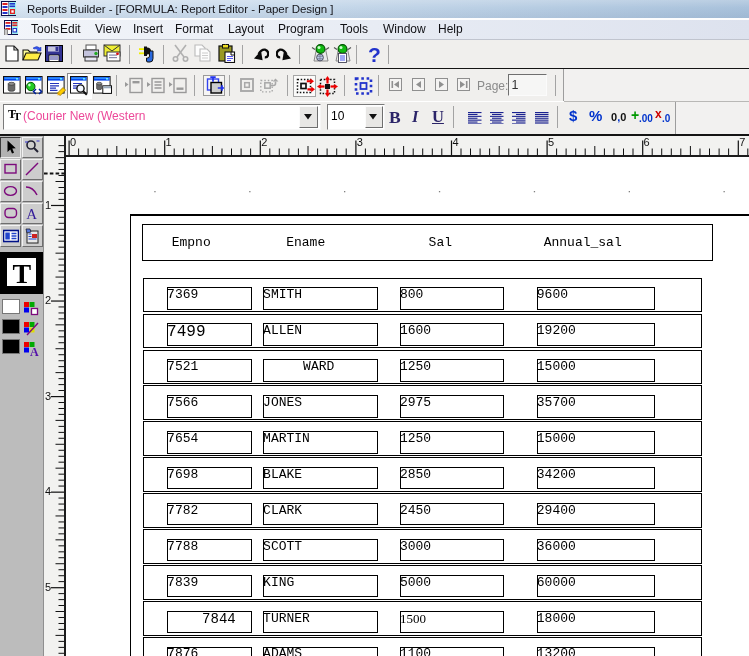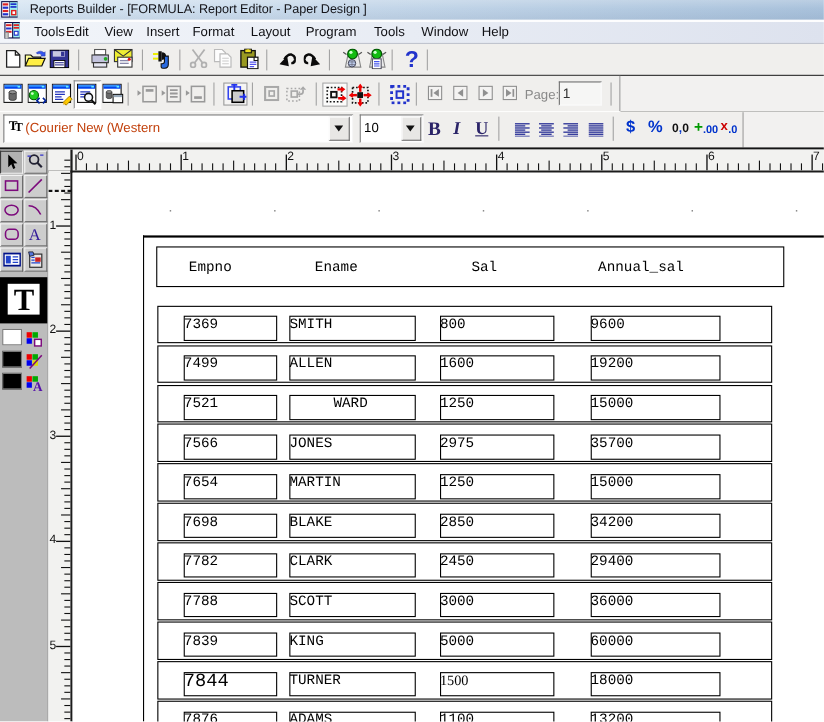--- a/index.html
+++ b/index.html
@@ -285,21 +285,21 @@
 <div class="a" style="left:511.5px;top:78px;font-size:12.5px;color:#333;">1</div>
 <div class="sep1" style="left:555px;top:74.5px;height:21.5px;"></div>
 <div class="a" style="left:0;top:101.5px;width:749px;height:32.8px;background:#f2f1f0;"></div>
 <div class="a" style="left:0;top:101.5px;width:676px;height:32.8px;background:#f0efed;border-right:1.2px solid #9d9d9d;box-sizing:border-box;"></div>
 <div class="a" style="left:0;top:134.3px;width:749px;height:1.9px;background:#141414;"></div>
 <div class="a" style="left:2.5px;top:103.5px;width:318px;height:26.5px;box-sizing:border-box;background:#fff;border:1.6px solid;border-color:#7a7a7a #f6f6f6 #f6f6f6 #7a7a7a;"></div>
 <div class="a" style="left:8px;top:107px;width:14px;height:16px;font-family:'Liberation Serif',serif;">
     <span style="position:absolute;left:0;top:0;font-size:12px;font-weight:bold;">T</span>
     <span style="position:absolute;left:5.5px;top:3px;font-size:11px;font-weight:bold;">T</span>
   </div>
-<div class="a" style="left:23px;top:109px;font-size:12px;color:#c2410c;">(Courier New (Western</div>
+<div class="a" style="left:23px;top:109px;font-size:12px;color:#ec4899;">(Courier New (Western</div>
 <div class="a" style="left:299px;top:105.5px;width:19px;height:22.5px;box-sizing:border-box;background:#e8e7e5;border:1.2px solid;border-color:#fbfbfb #6f6f6f #6f6f6f #fbfbfb;"></div>
 <svg class="ico" style="left:303px;top:113px" width="10" height="7" viewBox="0 0 10 7">
     <path d="M1 1 h8 L5 6.5 z" fill="#111"></path>
   </svg>
 <div class="a" style="left:327px;top:103.5px;width:58px;height:26.5px;box-sizing:border-box;background:#fff;border:1.6px solid;border-color:#7a7a7a #f6f6f6 #f6f6f6 #7a7a7a;"></div>
 <div class="a" style="left:331px;top:109px;font-size:12px;color:#000;">10</div>
 <div class="a" style="left:364.5px;top:105.5px;width:18px;height:22.5px;box-sizing:border-box;background:#e8e7e5;border:1.2px solid;border-color:#fbfbfb #6f6f6f #6f6f6f #fbfbfb;"></div>
 <svg class="ico" style="left:368px;top:113px" width="10" height="7" viewBox="0 0 10 7">
     <path d="M1 1 h8 L5 6.5 z" fill="#111"></path>
   </svg>
@@ -628,21 +628,21 @@
 <div class="a" style="left:166.8px;top:287.3px;width:85.2px;height:22.6px;border:1.4px solid #000;box-sizing:border-box;"></div>
 <div class="a mono" style="left:167.1px;top:287.1px;font-size:13px;">7369</div>
 <div class="a" style="left:262.8px;top:287.3px;width:114.8px;height:22.6px;border:1.4px solid #000;box-sizing:border-box;"></div>
 <div class="a mono" style="left:263.1px;top:287.1px;font-size:13px;">SMITH</div>
 <div class="a" style="left:399.6px;top:287.3px;width:104.0px;height:22.6px;border:1.4px solid #000;box-sizing:border-box;"></div>
 <div class="a mono" style="left:399.9px;top:287.1px;font-size:13px;">800</div>
 <div class="a" style="left:536.5px;top:287.3px;width:118.0px;height:22.6px;border:1.4px solid #000;box-sizing:border-box;"></div>
 <div class="a mono" style="left:536.8px;top:287.1px;font-size:13px;">9600</div>
 <div class="a" style="left:142.9px;top:313.5px;width:559.2px;height:34.9px;border:1.5px solid #000;box-sizing:border-box;"></div>
 <div class="a" style="left:166.8px;top:323.2px;width:85.2px;height:22.6px;border:1.4px solid #000;box-sizing:border-box;"></div>
-<div class="a mono" style="left:167.1px;top:323.0px;font-size:13px;">7499</div>
+<div class="a mono" style="left:167.1px;top:323.0px;font-size:16px;">7499</div>
 <div class="a" style="left:262.8px;top:323.2px;width:114.8px;height:22.6px;border:1.4px solid #000;box-sizing:border-box;"></div>
 <div class="a mono" style="left:263.1px;top:323.0px;font-size:13px;">ALLEN</div>
 <div class="a" style="left:399.6px;top:323.2px;width:104.0px;height:22.6px;border:1.4px solid #000;box-sizing:border-box;"></div>
 <div class="a mono" style="left:399.9px;top:323.0px;font-size:13px;">1600</div>
 <div class="a" style="left:536.5px;top:323.2px;width:118.0px;height:22.6px;border:1.4px solid #000;box-sizing:border-box;"></div>
 <div class="a mono" style="left:536.8px;top:323.0px;font-size:13px;">19200</div>
 <div class="a" style="left:142.9px;top:349.5px;width:559.2px;height:34.9px;border:1.5px solid #000;box-sizing:border-box;"></div>
 <div class="a" style="left:166.8px;top:359.2px;width:85.2px;height:22.6px;border:1.4px solid #000;box-sizing:border-box;"></div>
 <div class="a mono" style="left:167.1px;top:359.0px;font-size:13px;">7521</div>
 <div class="a" style="left:262.8px;top:359.2px;width:114.8px;height:22.6px;border:1.4px solid #000;box-sizing:border-box;"></div>
@@ -700,21 +700,21 @@
 <div class="a" style="left:166.8px;top:574.7px;width:85.2px;height:22.6px;border:1.4px solid #000;box-sizing:border-box;"></div>
 <div class="a mono" style="left:167.1px;top:574.5px;font-size:13px;">7839</div>
 <div class="a" style="left:262.8px;top:574.7px;width:114.8px;height:22.6px;border:1.4px solid #000;box-sizing:border-box;"></div>
 <div class="a mono" style="left:263.1px;top:574.5px;font-size:13px;">KING</div>
 <div class="a" style="left:399.6px;top:574.7px;width:104.0px;height:22.6px;border:1.4px solid #000;box-sizing:border-box;"></div>
 <div class="a mono" style="left:399.9px;top:574.5px;font-size:13px;">5000</div>
 <div class="a" style="left:536.5px;top:574.7px;width:118.0px;height:22.6px;border:1.4px solid #000;box-sizing:border-box;"></div>
 <div class="a mono" style="left:536.8px;top:574.5px;font-size:13px;">60000</div>
 <div class="a" style="left:142.9px;top:601.0px;width:559.2px;height:34.9px;border:1.5px solid #000;box-sizing:border-box;"></div>
 <div class="a" style="left:166.8px;top:610.7px;width:85.2px;height:22.6px;border:1.4px solid #000;box-sizing:border-box;"></div>
-<div class="a mono" style="left:167.1px;top:610.5px;font-size:17px;">7844</div>
+<div class="a mono" style="left:167.1px;top:610.5px;font-size:14px;padding-left:35px;">7844</div>
 <div class="a" style="left:262.8px;top:610.7px;width:114.8px;height:22.6px;border:1.4px solid #000;box-sizing:border-box;"></div>
 <div class="a mono" style="left:263.1px;top:610.5px;font-size:13px;">TURNER</div>
 <div class="a" style="left:399.6px;top:610.7px;width:104.0px;height:22.6px;border:1.4px solid #000;box-sizing:border-box;"></div>
 <div class="a mono" style="left:399.9px;top:610.5px;font-size:13px;font-family:Liberation Serif, serif;">1500</div>
 <div class="a" style="left:536.5px;top:610.7px;width:118.0px;height:22.6px;border:1.4px solid #000;box-sizing:border-box;"></div>
 <div class="a mono" style="left:536.8px;top:610.5px;font-size:13px;">18000</div>
 <div class="a" style="left:142.9px;top:636.9px;width:559.2px;height:34.9px;border:1.5px solid #000;box-sizing:border-box;"></div>
 <div class="a" style="left:166.8px;top:646.6px;width:85.2px;height:22.6px;border:1.4px solid #000;box-sizing:border-box;"></div>
 <div class="a mono" style="left:167.1px;top:646.4px;font-size:13px;">7876</div>
 <div class="a" style="left:262.8px;top:646.6px;width:114.8px;height:22.6px;border:1.4px solid #000;box-sizing:border-box;"></div>

